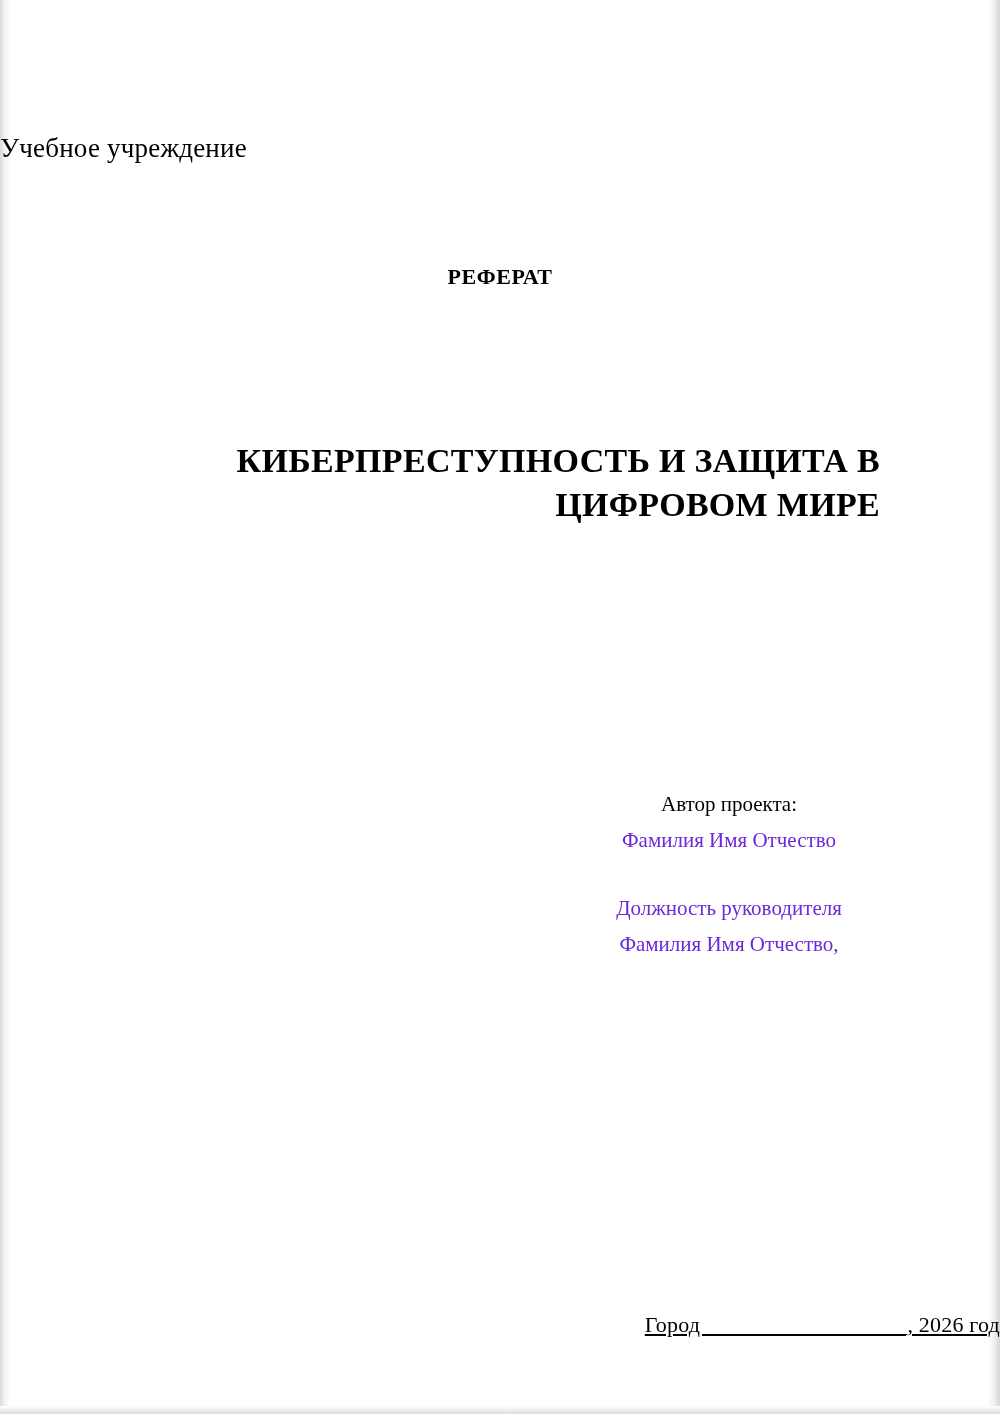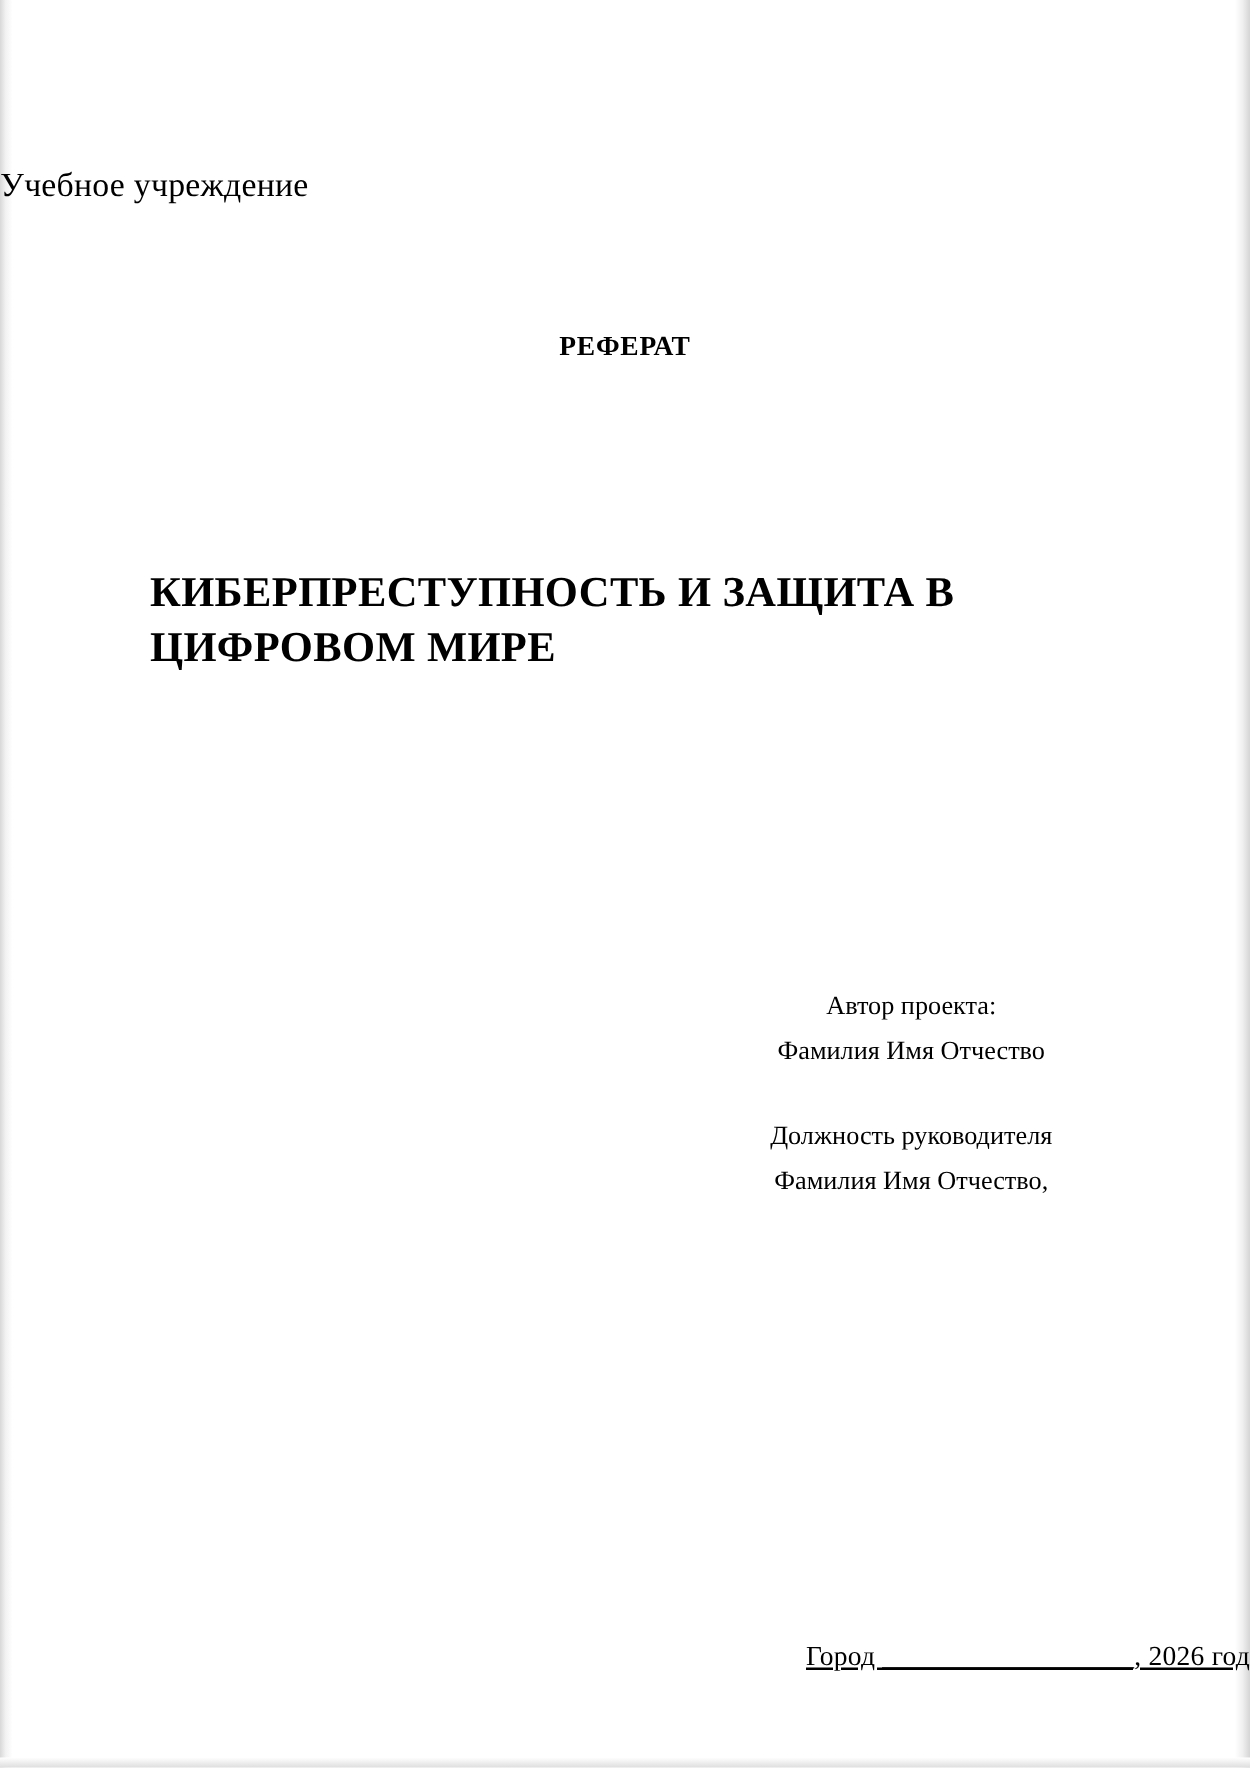--- a/index.html
+++ b/index.html
@@ -68,44 +68,44 @@
     width: 1000px;
     text-align: center;
     font-size: 22px;
     font-weight: bold;
     letter-spacing: 0.6px;
   }
 
   .doc-title {
     position: absolute;
     left: 120px;
-    top: 430px;
+    top: 416px;
     width: 760px;
-    text-align: left;
+    text-align: right;
     font-size: 34px;
     font-weight: bold;
     line-height: 44px;
     letter-spacing: 0.3px;
   }
 
   .credits {
     position: absolute;
     left: 529px;
     top: 786px;
     width: 400px;
     text-align: center;
     font-size: 21px;
     line-height: 36px;
   }
   .credits .role {
     color: #000000;
     margin: 0;
   }
   .credits .value {
-    color: #000000;
+    color: #6d28d9;
     margin: 0;
   }
   .credits .block-gap {
     height: 32px;
   }
 
   .footer {
     position: absolute;
     left: 0;
     bottom: 76px;

